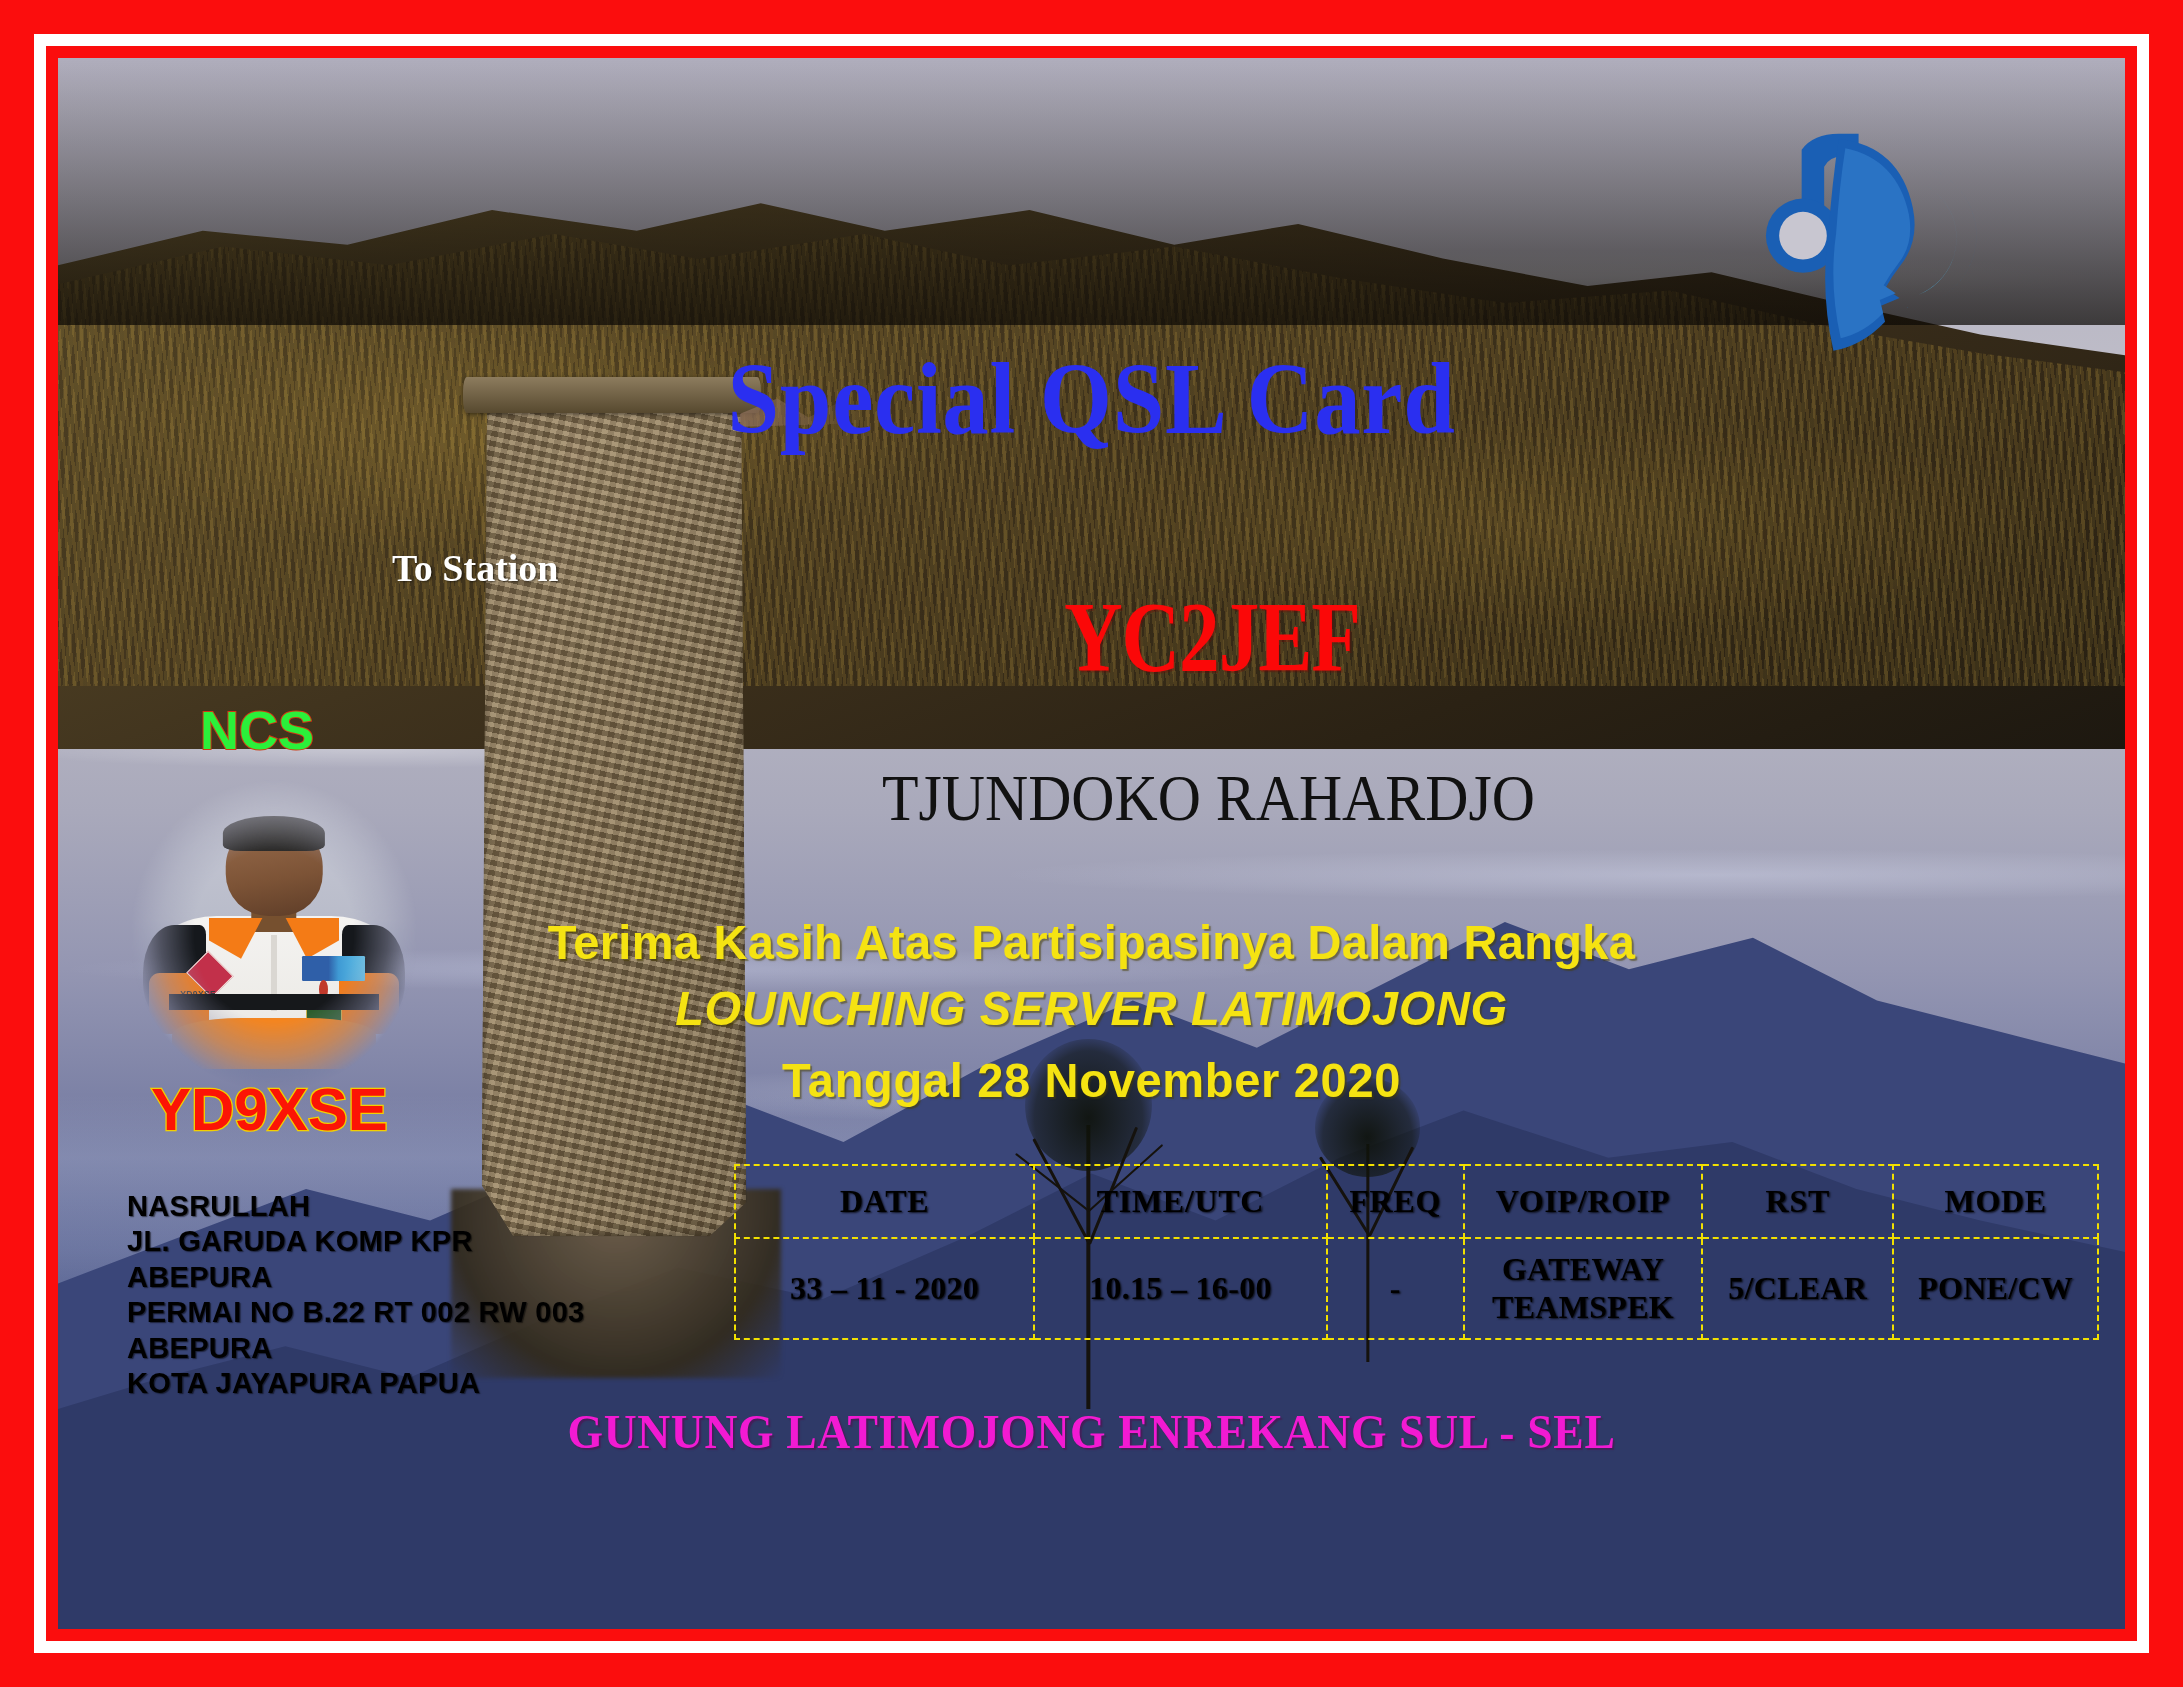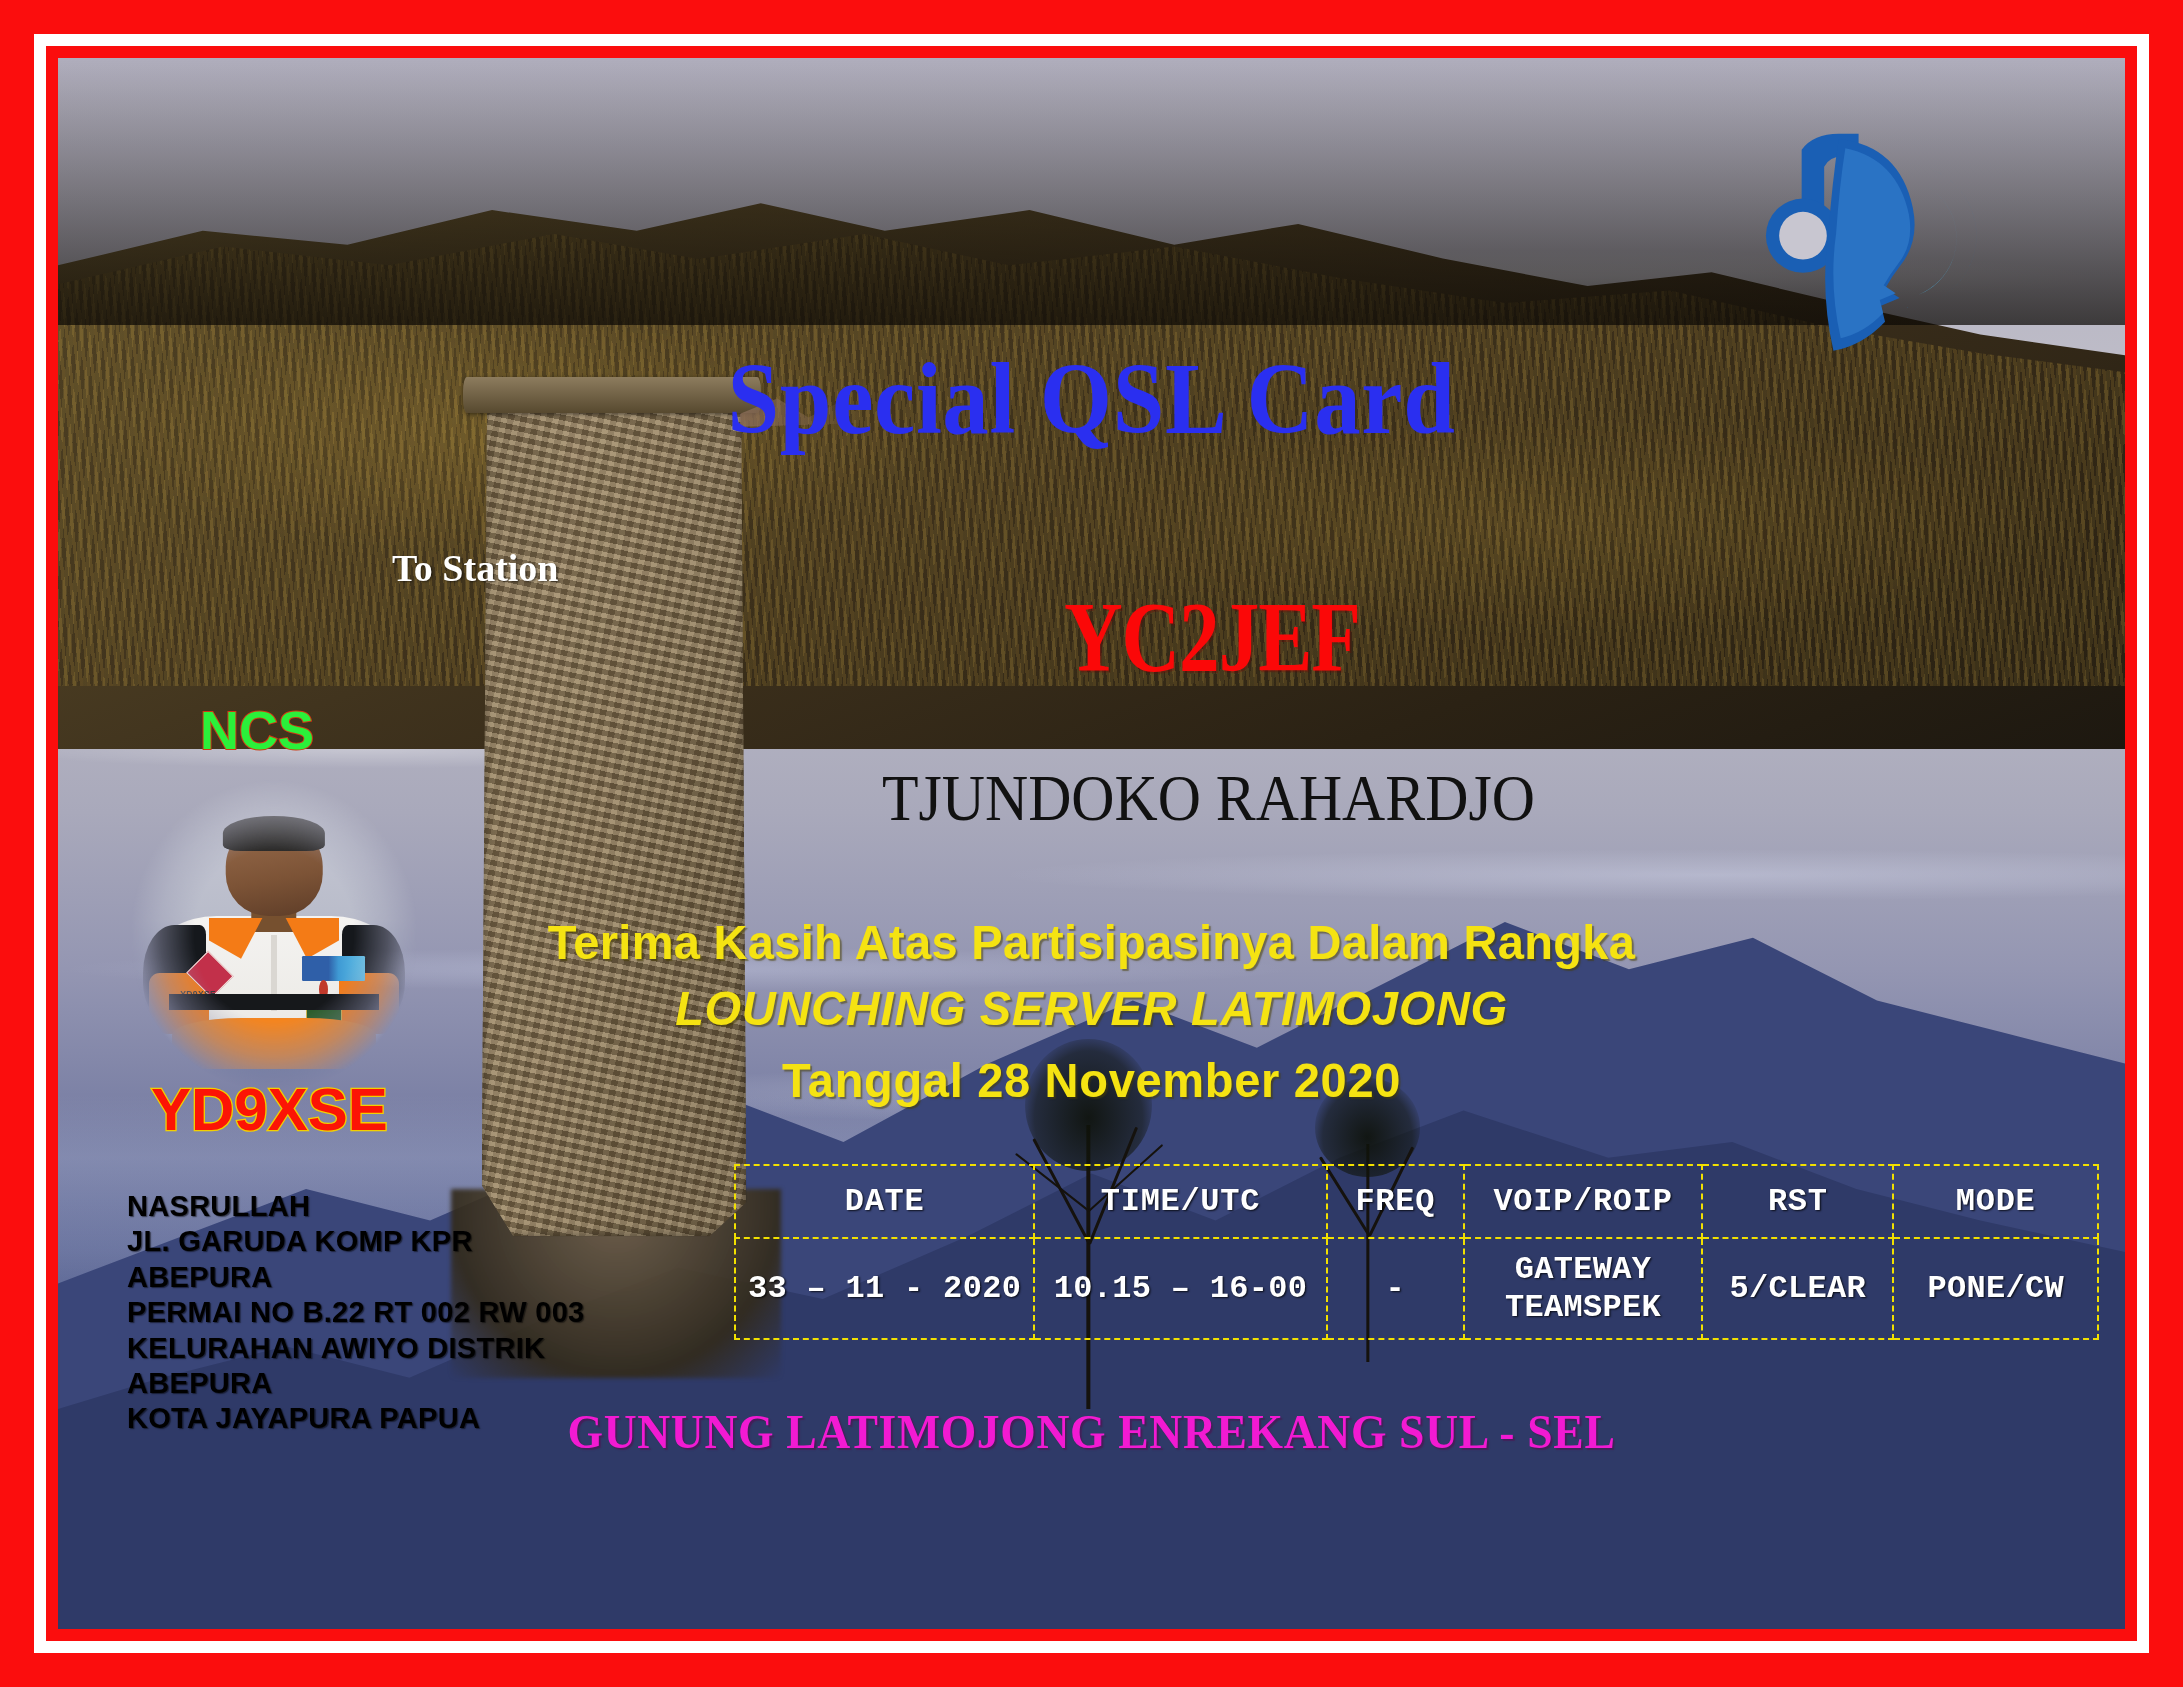--- a/index.html
+++ b/index.html
@@ -151,22 +151,22 @@
   #t-motto{left:78px;top:1568px;font:700 46px/1 "Liberation Serif",serif;color:#ee8322;
      transform:scaleX(.90);transform-origin:left center;letter-spacing:0.3px;
      text-shadow:1.3px 1.3px 1.3px rgba(0,0,0,.5);}
   #t-address{left:1277px;top:1568px;font:700 46px/1 "Liberation Serif",serif;color:#17c24a;
      transform:scaleX(.90);transform-origin:left center;
      text-shadow:1.3px 1.3px 1.3px rgba(0,0,0,.5);}
 
   
   #logtable{position:absolute;left:676px;top:1106px;width:1365px;height:171px;
      border-collapse:collapse;table-layout:fixed;}
-  #logtable td,#logtable th{border:2px dashed #f2e000;color:#ffffff;text-align:center;
-     font-family:Liberation Mono, monospace;font-weight:700;vertical-align:middle;
+  #logtable td,#logtable th{border:2px dashed #f2e000;color:#000000;text-align:center;
+     font-family:Liberation Serif, serif;font-weight:700;vertical-align:middle;
      text-shadow:1.3px 1.3px 2px rgba(0,0,0,.75);padding:0;}
   #logtable th{height:71px;font-size:32px;letter-spacing:0.7px;}
   #logtable td{height:99px;font-size:32px;letter-spacing:0.3px;line-height:1.18;}
   #logtable .c0{width:22.0%}
   #logtable .c1{width:21.5%}
   #logtable .c2{width:10.0%}
   #logtable .c3{width:17.5%}
   #logtable .c4{width:14.0%}
   #logtable .c5{width:15.0%}
 </style>
@@ -258,21 +258,20 @@
 
     <div class="abs" id="t-thanks">Terima Kasih Atas Partisipasinya Dalam Rangka</div>
     <div class="abs" id="t-lounching">LOUNCHING SERVER LATIMOJONG</div>
     <div class="abs" id="t-tanggal">Tanggal  28  November  2020</div>
 
     <div class="abs" id="addr">
       <div>NASRULLAH</div>
       <div>JL. GARUDA KOMP KPR</div>
       <div>ABEPURA</div>
       <div>PERMAI NO B.22 RT 002 RW 003</div>
-      <div>KELURAHAN AWIYO DISTRIK</div>
       <div>ABEPURA</div>
       <div>KOTA JAYAPURA PAPUA</div>
     </div>
 
     <table id="logtable">
       <thead>
         <tr>
           <th class="c0">DATE</th>
           <th class="c1">TIME/UTC</th>
           <th class="c2">FREQ</th>

